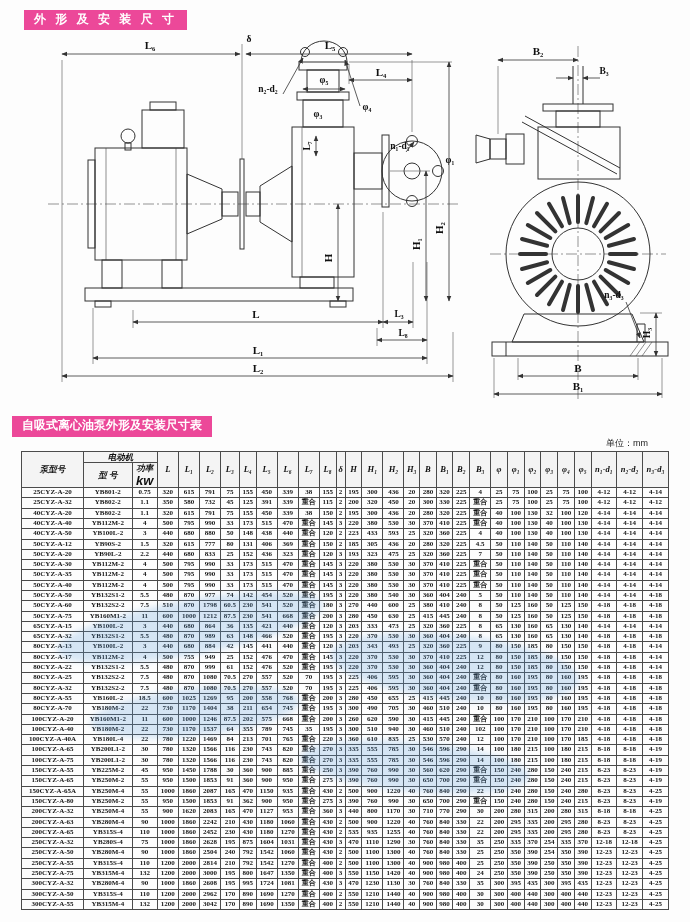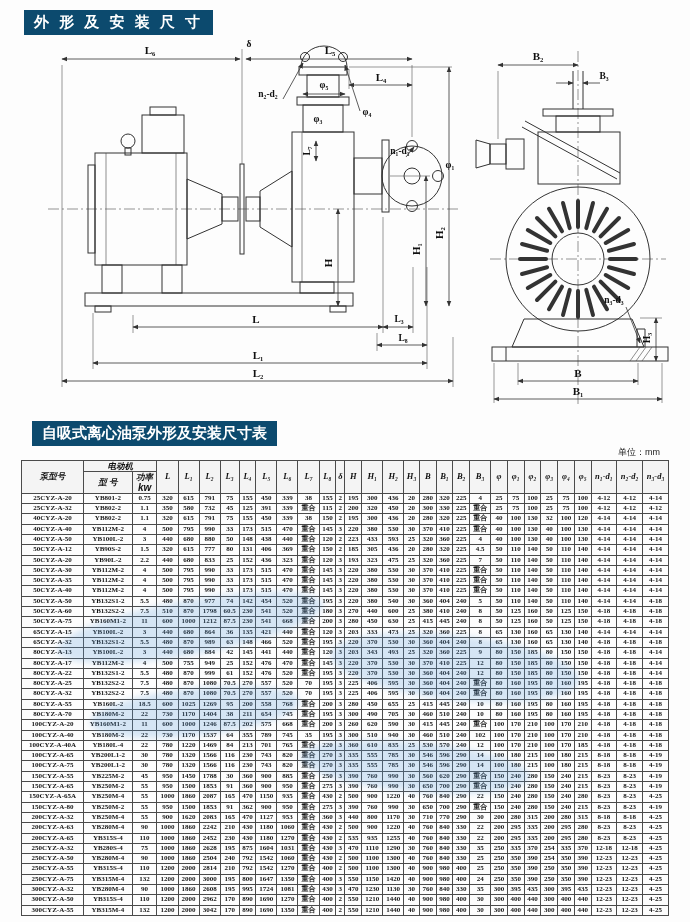--- a/index.html
+++ b/index.html
@@ -1,37 +1,37 @@
 <!DOCTYPE html>
 <html><head>
 <meta charset="utf-8">
 <style>
   html,body{margin:0;padding:0;}
   body{width:690px;height:922px;background:#fdfdfd;overflow:hidden;
        font-family:"Liberation Sans","DejaVu Sans",sans-serif;position:relative;}
-  .tbar{display:inline-block;background:#0c4a6e;color:#fff;
-        font-weight:bold;font-size:15px;line-height:1.45;padding:1px 10px 2px;}
+  .tbar{display:inline-block;background:#ec4899;color:#fff;
+        font-weight:bold;font-size:12px;line-height:1.45;padding:1px 10px 2px;}
   .t1{margin:10px 0 0 24px;letter-spacing:3px;}
-  .t2{margin:2px 0 0 32px;}
-  .unit-note{text-align:right;margin:0 30px 1px 0;font-size:9px;color:#222;}
+  .t2{margin:2px 0 0 12px;}
+  .unit-note{text-align:right;margin:0 42px 1px 0;font-size:9px;color:#222;}
   svg.drawing{display:block;margin-top:2px;}
   svg .geo{stroke:#333;fill:none;stroke-width:1;}
   svg .thin{stroke:#444;stroke-width:.6;}
   svg .cl{stroke:#666;stroke-width:.7;fill:none;stroke-dasharray:11 3 2 3;}
   svg .dl{stroke:#333;stroke-width:.8;fill:none;}
   svg .xl{stroke:#555;stroke-width:.6;fill:none;}
   svg text{font:bold 11px "Liberation Serif","DejaVu Serif",serif;fill:#111;text-anchor:middle;}
   svg text.sm{font-size:9.5px;}
   table.dims{border-collapse:collapse;width:648px;margin:1px 0 0 21px;border:1.5px solid #333;}
   .dims th,.dims td{border:1px solid #4b4b4b;text-align:center;white-space:nowrap;padding:0 1px;}
   .dims thead th{font-weight:bold;font-size:8.5px;background:#f4f4f4;color:#111;line-height:1.25;font-style:italic;}
   .dims thead th.dimh{font-family:"Liberation Serif","DejaVu Serif",serif;font-size:8.5px;}
   .dims td{font-family:"Liberation Serif","DejaVu Serif",serif;font-weight:bold;
            font-size:7px;line-height:9.3px;height:9.3px;color:#151515;}
-  .pw-unit{display:block;font-size:10px;line-height:1;}
+  .pw-unit{display:block;font-size:13px;line-height:1;}
   .wm{position:absolute;background:rgba(88,156,218,.24);filter:blur(3px);
       border-radius:50%;pointer-events:none;z-index:5;}
 </style>
 </head>
 <body>
 
 
 
 <div class="tbar t1"><span>外 形 及 安 装 尺 寸</span></div>
 

